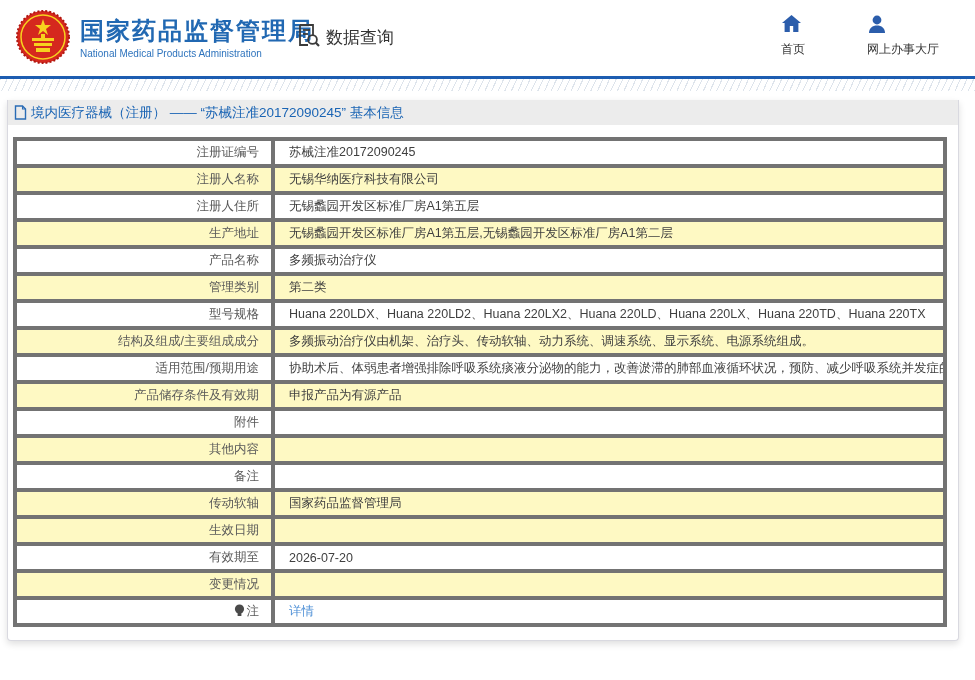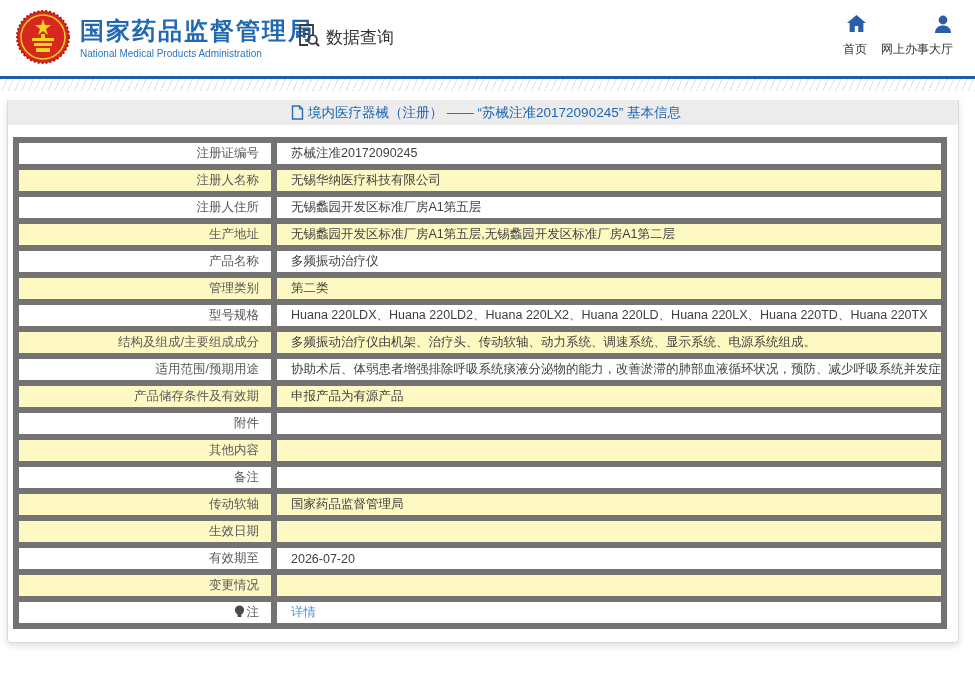--- a/index.html
+++ b/index.html
@@ -11,38 +11,38 @@
   .logo-wrap { position: absolute; left: 16px; top: 10px; display: flex; align-items: center; cursor: pointer; }
   .emblem { width: 54px; height: 54px; margin-right: 10px; }
   .logo-text .cn { font-size: 24px; font-weight: bold; color: #2168b2; letter-spacing: 2px; line-height: 30px; }
   .logo-text .en { font-size: 10px; color: #2f74bd; margin-top: 2px; }
 
   .section-tab { position: absolute; left: 295px; top: 22px; display: flex; align-items: center; cursor: pointer; }
   .section-tab .icon { margin-right: 5px; }
   .section-tab .label { font-size: 17px; color: #333333; }
 
   .top-nav { position: absolute; right: 22px; top: 14px; display: flex; }
-  .nav-item { width: 86px; text-align: right; cursor: pointer; }
+  .nav-item { width: 86px; text-align: left; cursor: pointer; }
   .nav-item .glyph { height: 22px; }
   .nav-item .lbl { font-size: 12px; color: #333333; margin-top: 5px; }
 
   .blue-line { height: 3px; background: #1d5db1; }
   .hatch-strip { height: 12px; background: #ffffff;
     background-image: repeating-linear-gradient(115deg, rgba(160,178,200,0.35) 0px, rgba(160,178,200,0.35) 1px, transparent 1px, transparent 6px); }
 
   
   .content-card { margin: 9px 16px 0 7px; background: #ffffff; border: 1px solid #d9d9e0; border-top: none;
     border-radius: 0 0 4px 4px; box-shadow: 0 3px 7px rgba(0,0,0,0.13); padding-bottom: 13px; }
-  .crumb-bar { height: 25px; background: #ececec; display: flex; align-items: center; padding-left: 6px; justify-content: center; }
+  .crumb-bar { height: 25px; background: #ececec; display: flex; align-items: center; padding-left: 6px; }
   .crumb-bar .doc-ic { margin-right: 4px; display: inline-flex; }
   .crumb-text { font-size: 13.5px; color: #1a64b4; }
 
   
   table.info { border-collapse: collapse; margin: 12px 0 0 5px; width: 934px; table-layout: fixed; }
-  table.info td { border: 6px solid #737373; height: 27px; font-size: 12.5px; white-space: nowrap; overflow: hidden; }
+  table.info td { border: 4px solid #737373; height: 27px; font-size: 12.5px; white-space: nowrap; overflow: hidden; }
   td.lab { width: 258px; text-align: right; padding-right: 12px; color: #595959; }
   td.val { padding-left: 14px; color: #404040; }
   tr.alt td { background: #fef9c3; }
   td.val a { color: #4d8fd6; text-decoration: none; margin-top: 16px; }
   .bulb { display: none; vertical-align: -2px; margin-right: 2px; }
 </style>
 </head>
 <body>
 
 <div class="header">

